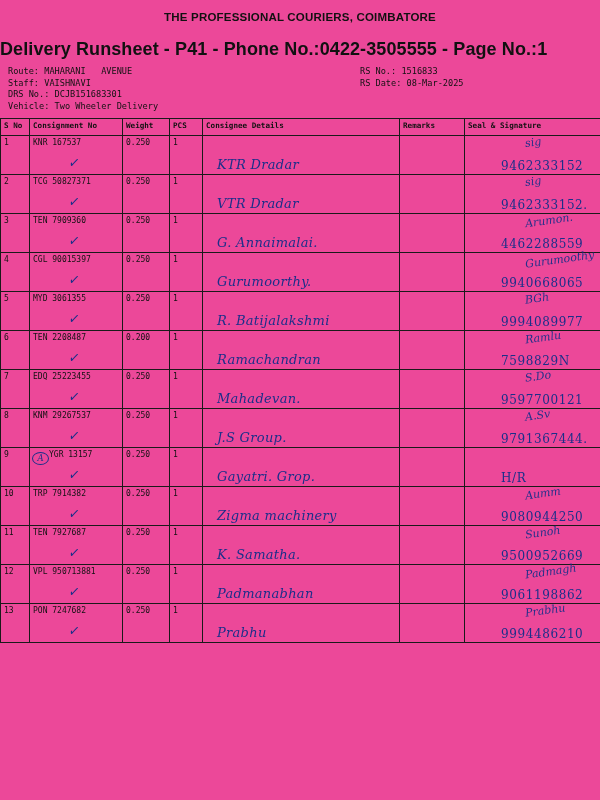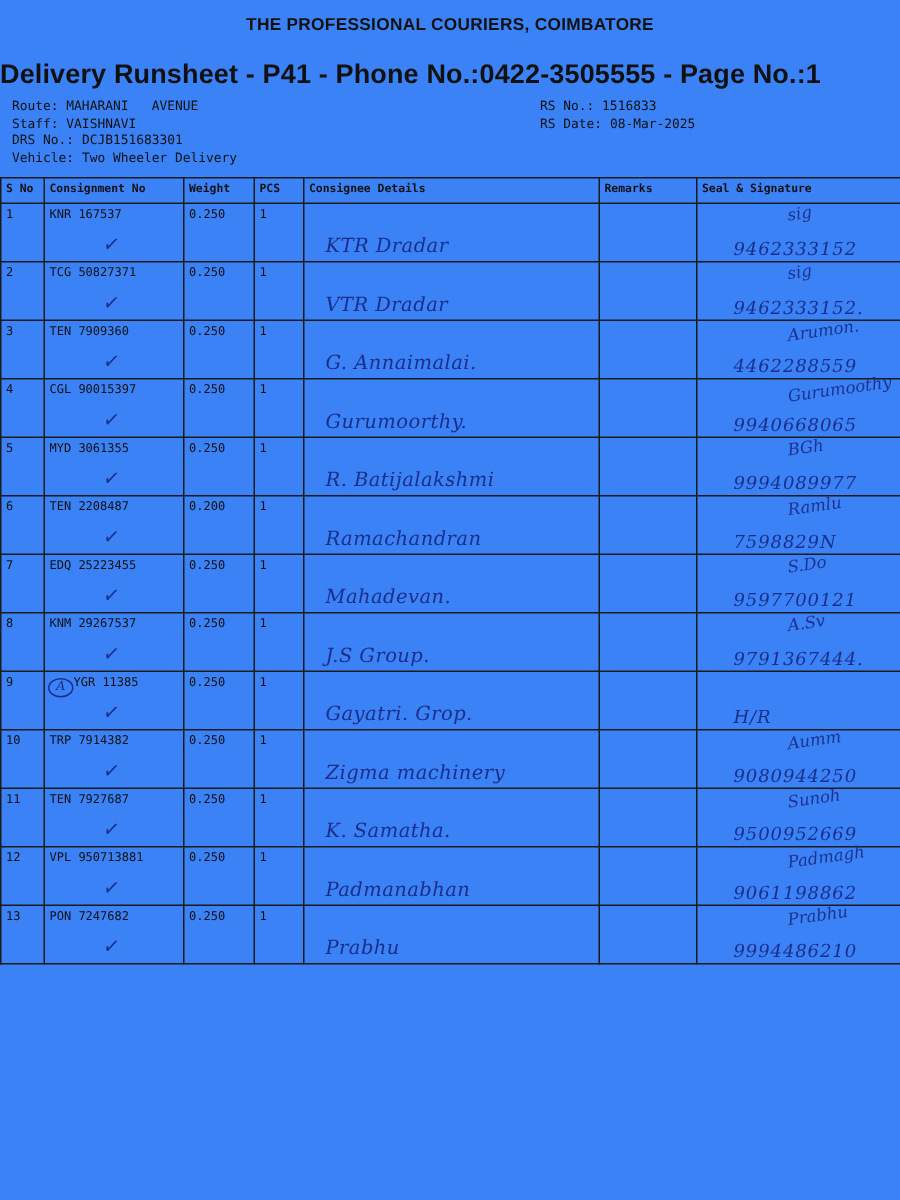--- a/index.html
+++ b/index.html
@@ -13,21 +13,21 @@
     font-family: "Liberation Sans", sans-serif;
     color: #111;
     position: relative;
     overflow: hidden;
   }
   .sheet {
     position: absolute;
     left: 0; top: 0;
     width: 600px;
     height: 800px;
-    background: #3b82f6;
+    background: #ec4899;
   }
   .company-title {
     text-align: center;
     font-weight: bold;
     font-size: 11.5px;
     letter-spacing: 0.2px;
     margin-top: 11px;
   }
   .runsheet-title {
     text-align: left;
@@ -93,25 +93,24 @@
     bottom: 2px;
     font-family: "DejaVu Serif", serif;
     color: #1b2f8a;
     font-style: italic;
     font-size: 13px;
     letter-spacing: 0.3px;
   }
   .seal-cell { position: relative; }
   .seal-num {
     position: absolute;
-    left: 24px;
+    left: 36px;
     bottom: 1px;
     font-family: "DejaVu Serif", serif;
     color: #1b2f8a;
-    font-style: italic;
     font-size: 12px;
     letter-spacing: 0.6px;
   }
   .seal-sig {
     position: absolute;
     left: 60px;
     top: 0px;
     font-family: "DejaVu Serif", serif;
     color: #1b2f8a;
     font-style: italic;
@@ -288,21 +287,21 @@
             <span class="cons-hw">J.S Group.</span>
           </td>
           <td class="c-rem"></td>
           <td class="c-seal seal-cell">
             <span class="seal-sig">A.Sv</span>
             <span class="seal-num">9791367444.</span>
           </td>
         </tr>
         <tr>
           <td class="c-sno sno-cell">9</td>
-          <td class="c-cn cn-cell"><span class="circle-a">A</span><span style="margin-left: 16px; display: inline-block;">YGR 11385</span><span class="tick">✓</span></td>
+          <td class="c-cn cn-cell"><span class="circle-a">A</span><span style="margin-left: 16px; display: inline-block;">YGR 13157</span><span class="tick">✓</span></td>
           <td class="c-wt">0.250</td>
           <td class="c-pcs">1</td>
           <td class="c-cons cons-cell">
             <span class="cons-hw">Gayatri. Grop.</span>
           </td>
           <td class="c-rem"></td>
           <td class="c-seal seal-cell">
             <span class="seal-num">H/R</span>
           </td>
         </tr>

